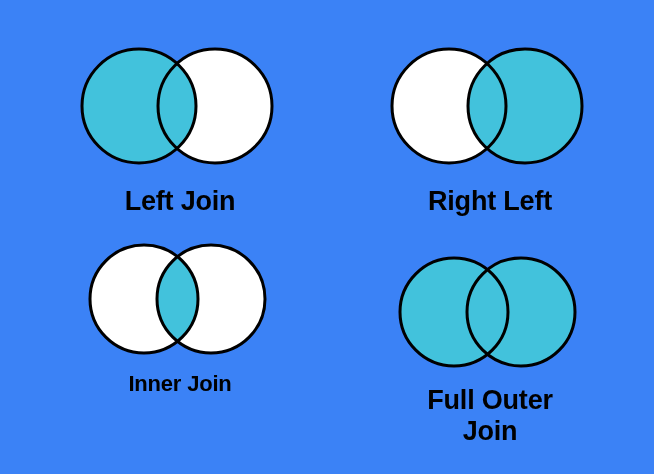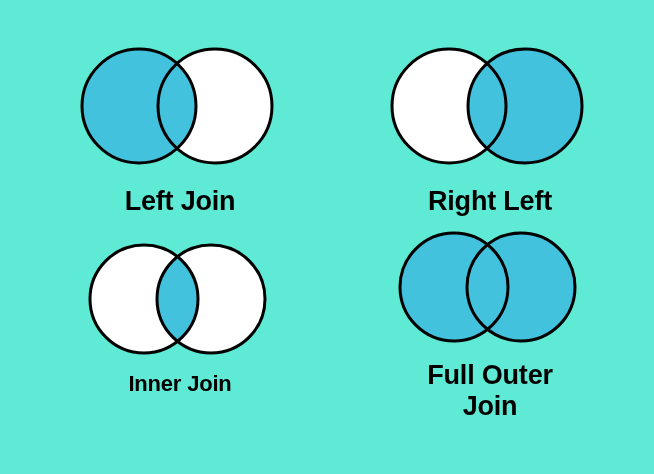--- a/index.html
+++ b/index.html
@@ -33,31 +33,31 @@
     color: #000000;
     line-height: 1.13;
     letter-spacing: -0.2px;
     white-space: pre-line;
     user-select: none;
   }
   
   #cell-left-join   { left: 60px;  top: 36px;  width: 240px; }
   #cell-right-join  { left: 370px; top: 36px;  width: 240px; }
   #cell-inner-join  { left: 60px;  top: 236px; width: 240px; }
-  #cell-full-outer  { left: 370px; top: 224px; width: 240px; }
+  #cell-full-outer  { left: 370px; top: 249px; width: 240px; }
 
   #cell-left-join  .venn-label,
   #cell-right-join .venn-label  { font-size: 27px; margin-top: 10px; }
   #cell-inner-join .venn-label  { font-size: 22px; margin-top: 6px; }
   #cell-full-outer .venn-label  { font-size: 27px; margin-top: 6px; }
 </style>
 </head>
 <body style="background: rgb(255, 255, 255);">
 
-<div id="diagram-root" style="background: #5eead4;">
+<div id="diagram-root" style="background: #3b82f6;">
 
   <div class="venn-cell" id="cell-left-join">
     <svg class="venn-figure" width="240" height="140" viewBox="0 0 240 140">
       <defs>
         <clipPath id="clipL-lj">
             <circle cx="79" cy="70" r="57"></circle>
           </clipPath>
         <clipPath id="clipR-lj">
             <circle cx="155" cy="70" r="57"></circle>
           </clipPath>

